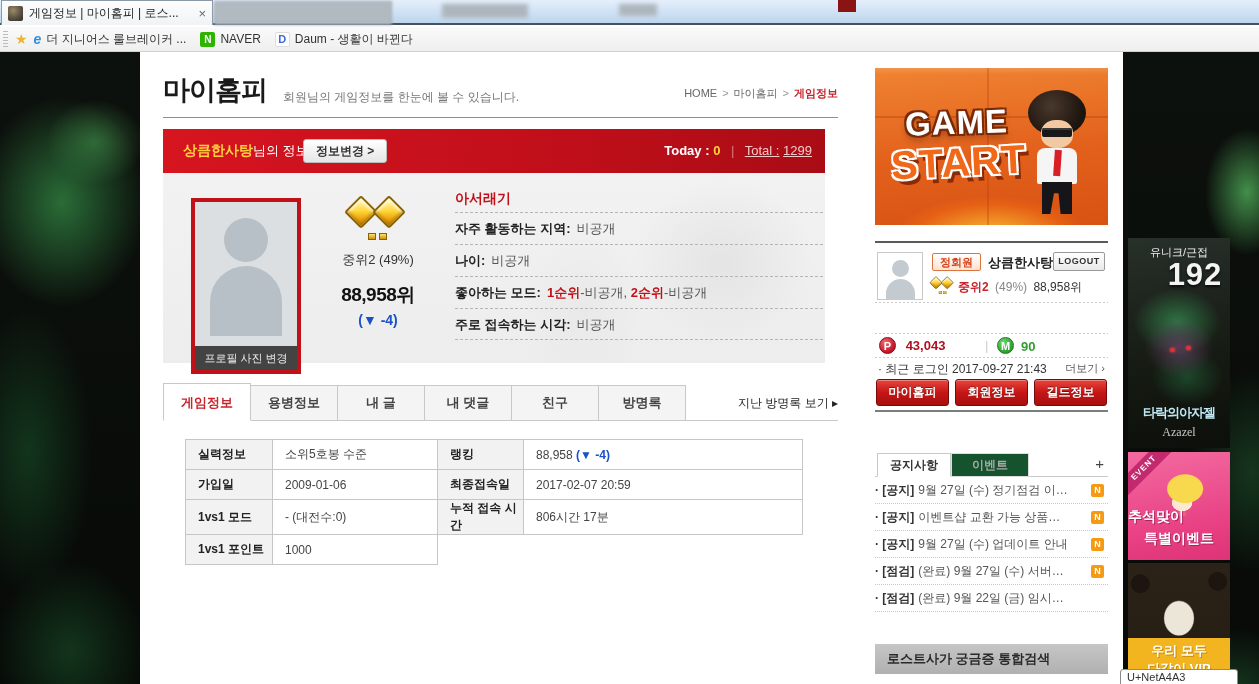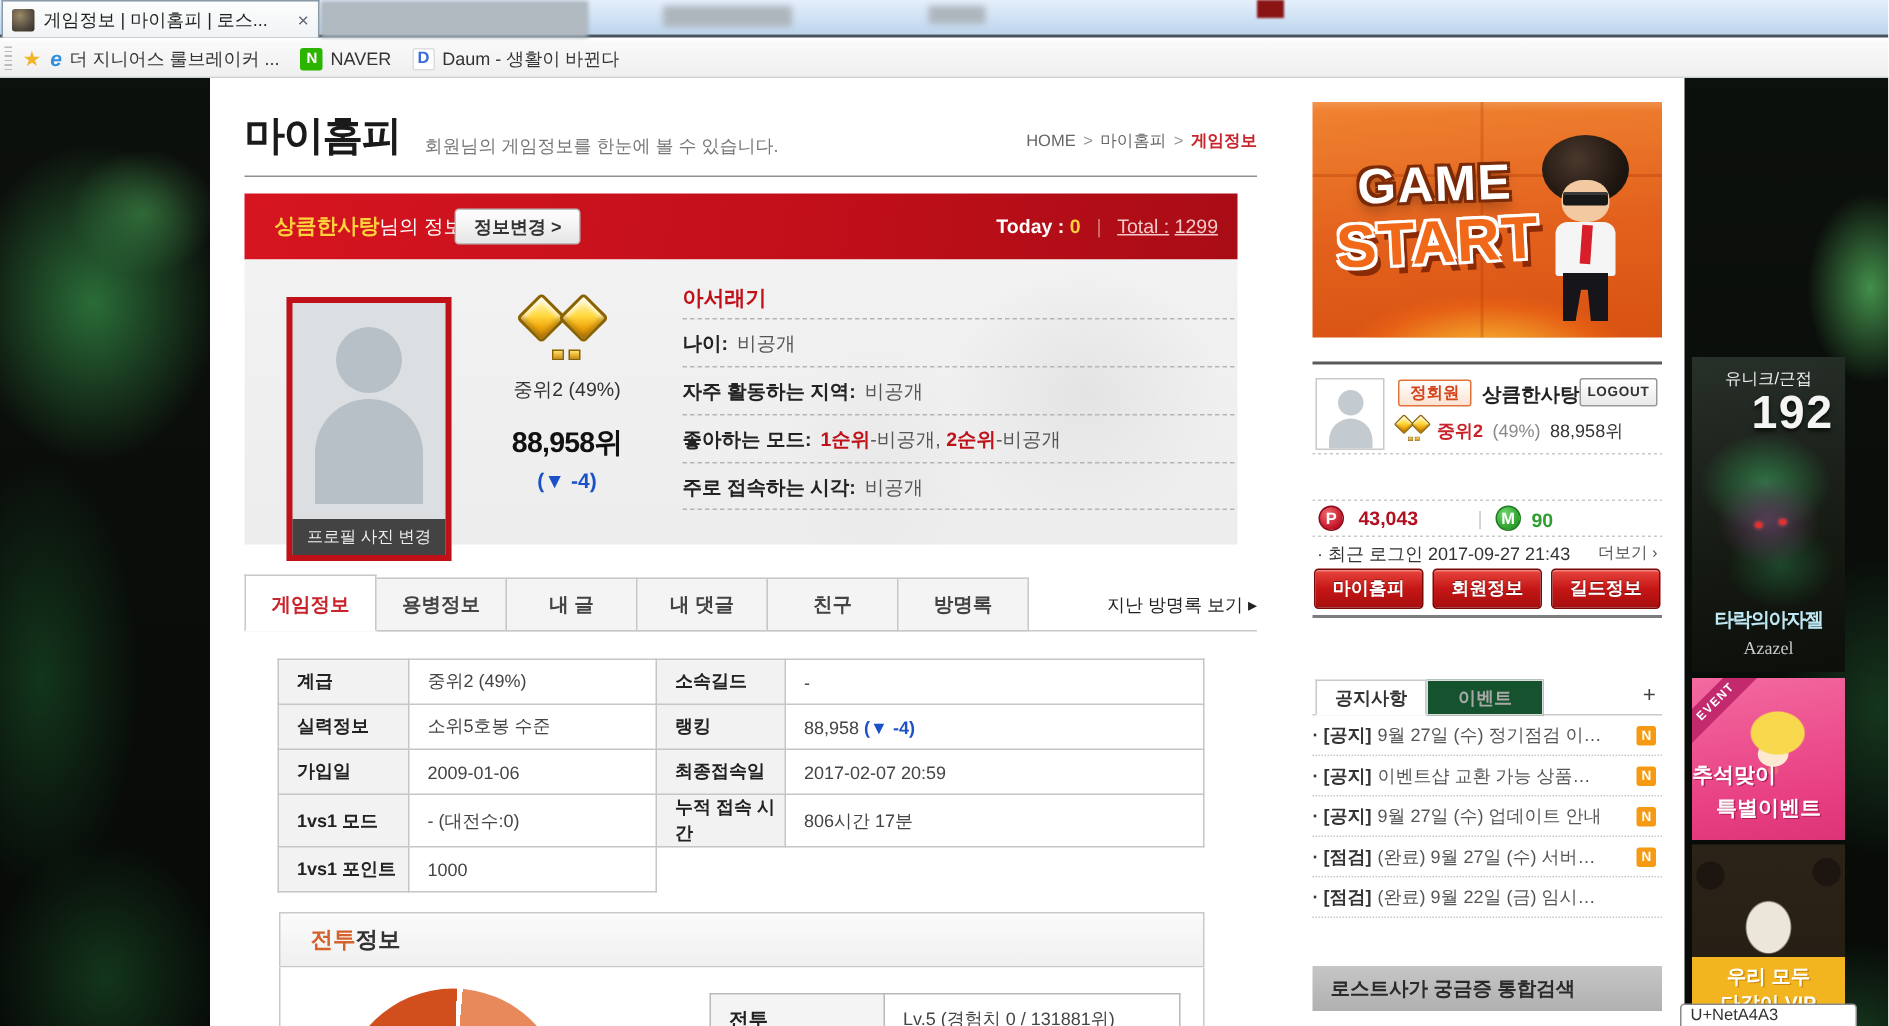--- a/index.html
+++ b/index.html
@@ -324,24 +324,24 @@
             <i class="dbar db1"></i>
             <i class="dbar db2"></i>
         </div>
         <div class="rk-name">중위2 (49%)</div>
         <div class="rk-rank">88,958위</div>
         <div class="rk-change">(▼ -4)</div>
       </div>
       <div class="intro">
         <div class="intro-title">아서래기</div>
         <div class="irow">
-          <span class="ilabel">나이:</span><span>비공개</span>
+          <span class="ilabel">자주 활동하는 지역:</span><span>비공개</span>
         </div>
         <div class="irow">
-          <span class="ilabel">자주 활동하는 지역:</span><span>비공개</span>
+          <span class="ilabel">나이:</span><span>비공개</span>
         </div>
         <div class="irow">
           <span class="ilabel">좋아하는 모드:</span><span class="ired">1순위</span><span>-비공개,</span> <span class="ired">2순위</span><span>-비공개</span>
         </div>
         <div class="irow">
           <span class="ilabel">주로 접속하는 시각:</span><span>비공개</span>
         </div>
       </div>
     </div>
 
@@ -357,26 +357,20 @@
     </div>
 
     <table class="info-table">
       <colgroup>
           <col style="width:87px">
           <col style="width:165px">
           <col style="width:86px">
           <col style="width:279px">
         </colgroup>
       <tbody>
-          <tr>
-        <td class="lb">계급</td>
-        <td>중위2 (49%)</td>
-        <td class="lb">소속길드</td>
-        <td>-</td>
-      </tr>
       <tr>
         <td class="lb">실력정보</td>
         <td>소위5호봉 수준</td>
         <td class="lb">랭킹</td>
         <td><span>88,958 </span><span class="blue">(▼ -4)</span></td>
       </tr>
       <tr>
         <td class="lb">가입일</td>
         <td>2009-01-06</td>
         <td class="lb">최종접속일</td>
@@ -390,42 +384,20 @@
       </tr>
       <tr>
         <td class="lb">1vs1 포인트</td>
         <td>1000</td>
         <td class="ghost"></td>
         <td class="ghost"></td>
       </tr>
     </tbody>
       </table>
 
-    <div class="battle">
-      <div class="battle-head">
-        <span class="em">전투</span><span class="rest">정보</span>
-      </div>
-      <div class="battle-body">
-        <div class="pie-clip">
-            <div class="pie"></div>
-          </div>
-        <table class="mini-table">
-          <colgroup>
-              <col style="width:116px">
-              <col style="width:197px">
-            </colgroup>
-          <tbody>
-              <tr>
-            <td class="lb">전투</td>
-            <td>Lv.5 (경험치 0 / 131881위)</td>
-          </tr>
-        </tbody>
-          </table>
-      </div>
-    </div>
 
     <div class="game-banner">
       <div class="gb-grid-h"></div>
       <div class="gb-grid-v"></div>
       <div class="gb-char">
         <i class="gc-afro"></i>
           <i class="gc-face"></i>
           <i class="gc-glasses"></i>
           <i class="gc-shirt"></i>
           <i class="gc-tie"></i>

